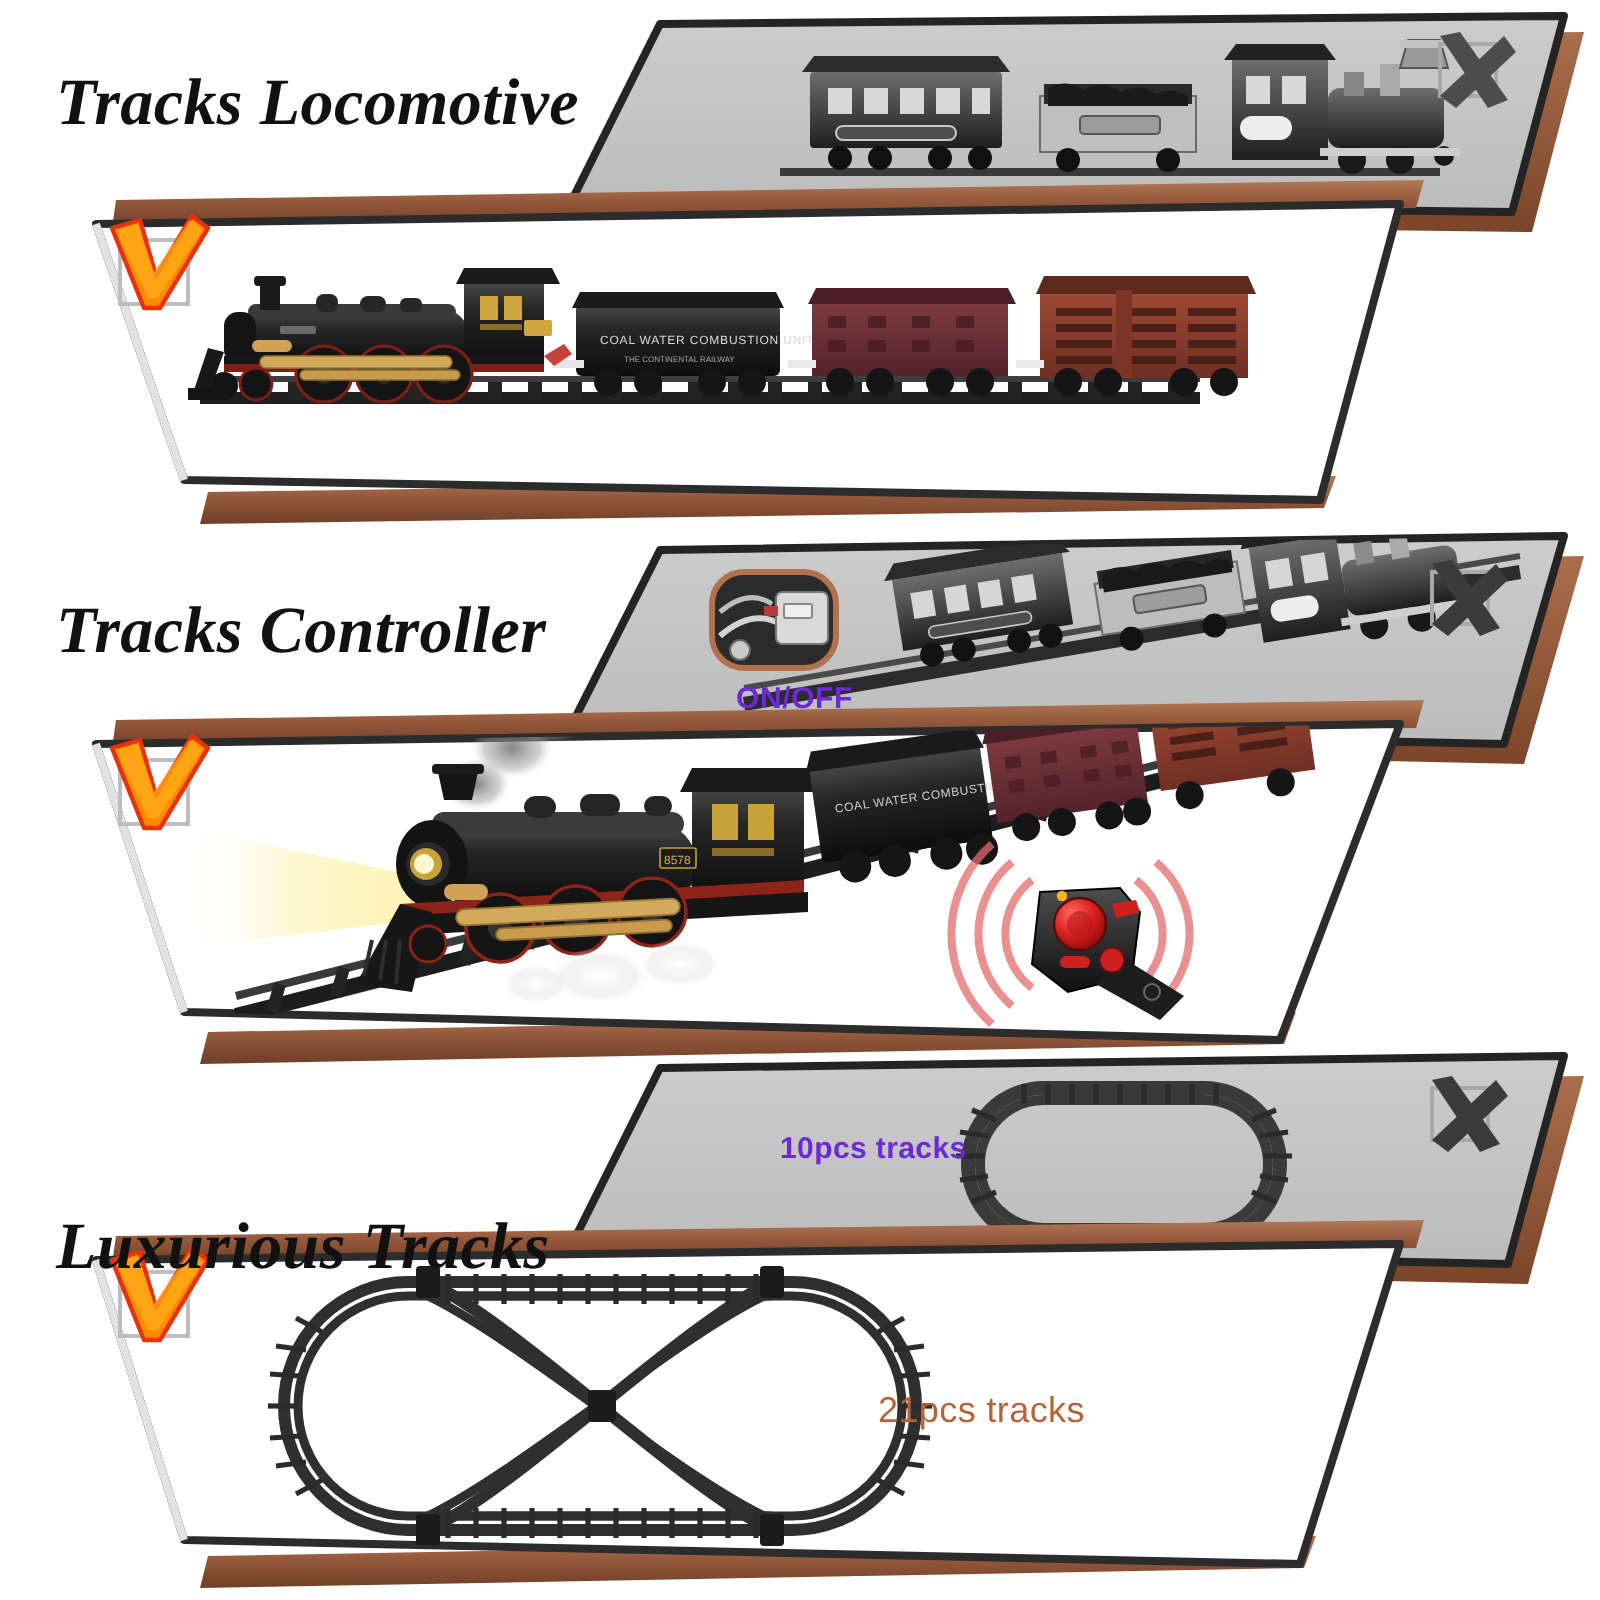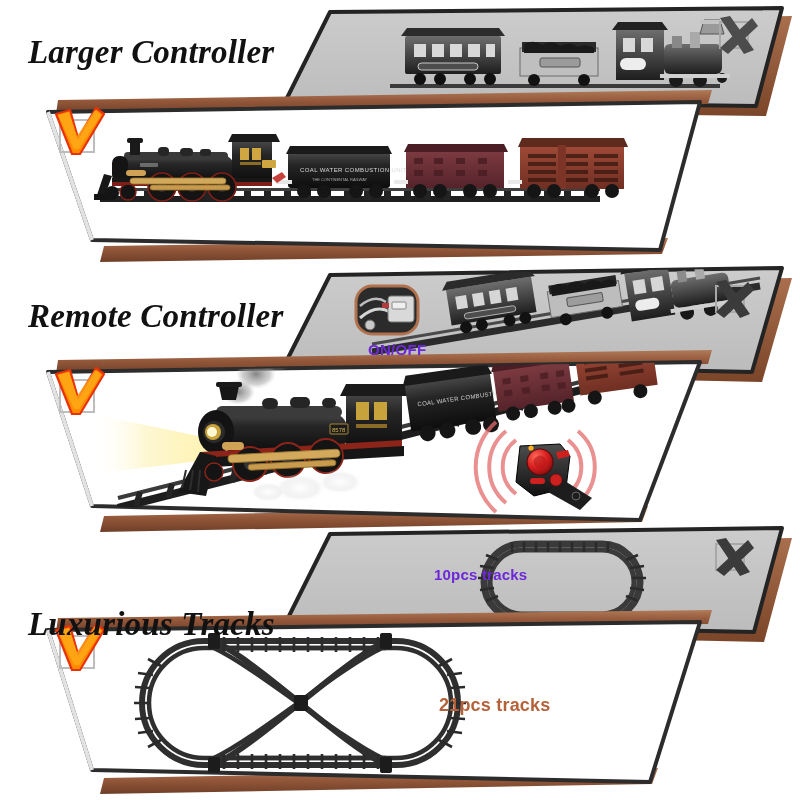--- a/index.html
+++ b/index.html
@@ -23,24 +23,24 @@
   .h2{left:28px;top:298px;}
   .h3{left:28px;top:558px;margin-top:48px;}
 
   
   .gray-label{
     position:absolute;z-index:35;white-space:nowrap;
     font-family:"Liberation Sans",sans-serif;
     font-weight:bold;color:#6d28d9;
   }
   .lbl-onoff{left:368px;top:341px;font-size:15px;letter-spacing:.3px;}
-  .lbl-10pcs{left:390px;top:566px;font-size:15px;letter-spacing:.2px;margin-left:44px;}
+  .lbl-10pcs{left:390px;top:566px;font-size:15px;letter-spacing:.2px;}
   .lbl-21pcs{
     position:absolute;left:439px;top:695px;z-index:35;white-space:nowrap;
-    font-family:"Liberation Sans",sans-serif;font-weight:bold;
+    font-family:"Liberation Sans",sans-serif;font-weight:normal;
     font-size:18px;color:#b5623a;letter-spacing:.2px;
   }
 
   
   .markbox{position:absolute;z-index:38;}
 </style>
 </head>
 <body>
 
 <div class="stage">
@@ -697,22 +697,22 @@
             </g>
           </g>
         </g>
       </g>
     </g>
   </svg>
 
   
 
   
-  <div class="heading h1">Larger Controller</div>
-  <div class="heading h2">Remote Controller</div>
+  <div class="heading h1">Tracks Locomotive</div>
+  <div class="heading h2">Tracks Controller</div>
   <div class="heading h3">Luxurious Tracks</div>
 
   
   <div class="gray-label lbl-onoff">ON/OFF</div>
   <div class="gray-label lbl-10pcs">10pcs tracks</div>
   <div class="lbl-21pcs">21pcs tracks</div>
 
   
   <div class="markbox" style="left:52px;top:106px;">
     <svg width="56" height="56" viewBox="0 0 56 56">

